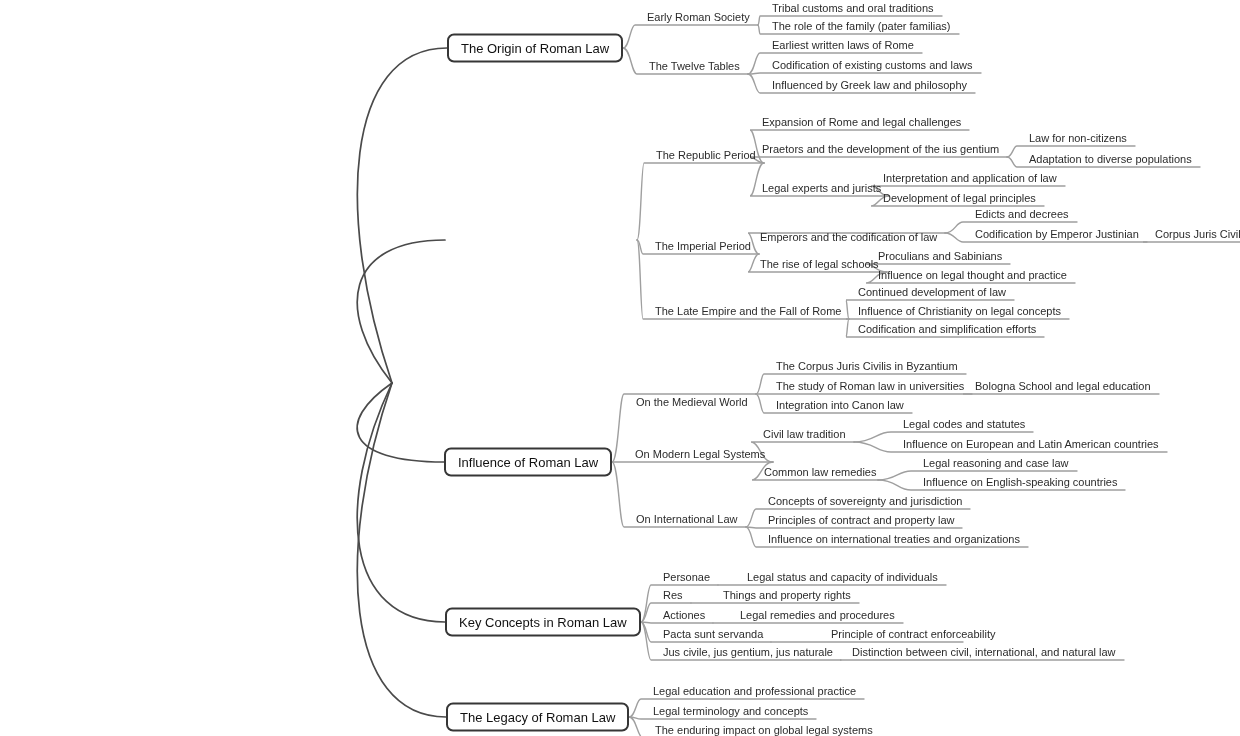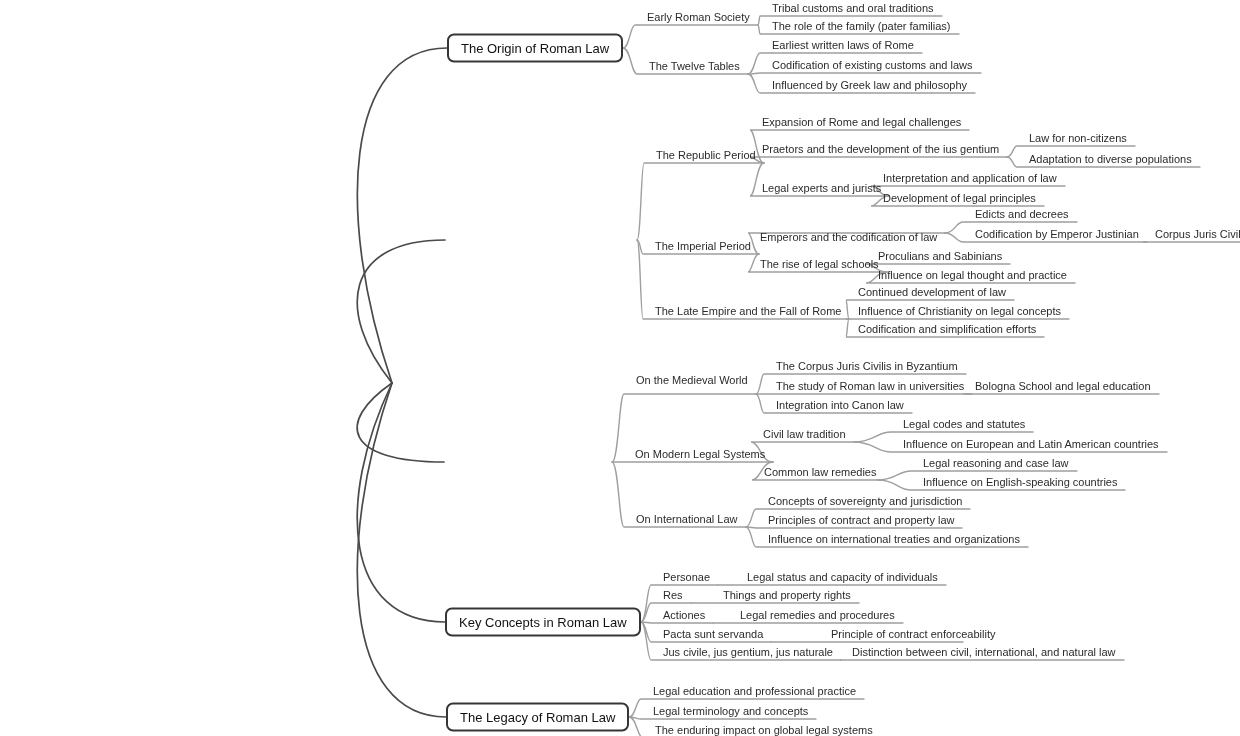--- a/index.html
+++ b/index.html
@@ -115,21 +115,22 @@
     <div class="label" style="left: 975px; top: 207px;">Edicts and decrees</div>
     <div class="label" style="left: 975px; top: 227px;">Codification by Emperor Justinian</div>
     <div class="label" style="left: 1155px; top: 227px;">Corpus Juris Civilis</div>
     <div class="label" style="left: 760px; top: 257px;">The rise of legal schools</div>
     <div class="label" style="left: 878px; top: 249px;">Proculians and Sabinians</div>
     <div class="label" style="left: 878px; top: 268px;">Influence on legal thought and practice</div>
     <div class="label" style="left: 655px; top: 304px;">The Late Empire and the Fall of Rome</div>
     <div class="label" style="left: 858px; top: 285px;">Continued development of law</div>
     <div class="label" style="left: 858px; top: 304px;">Influence of Christianity on legal concepts</div>
     <div class="label" style="left: 858px; top: 322px;">Codification and simplification efforts</div>
-    <div class="label" style="left: 636px; top: 373px;">On the Medieval World</div>
+    <div class="topic" style="left: 444px; top: 462px; transform: translateY(-50%);">Influence of Roman Law</div>
+    <div class="label" style="left: 636px; top: 395px;">On the Medieval World</div>
     <div class="label" style="left: 776px; top: 359px;">The Corpus Juris Civilis in Byzantium</div>
     <div class="label" style="left: 776px; top: 379px;">The study of Roman law in universities</div>
     <div class="label" style="left: 975px; top: 379px;">Bologna School and legal education</div>
     <div class="label" style="left: 776px; top: 398px;">Integration into Canon law</div>
     <div class="label" style="left: 635px; top: 447px;">On Modern Legal Systems</div>
     <div class="label" style="left: 763px; top: 427px;">Civil law tradition</div>
     <div class="label" style="left: 903px; top: 417px;">Legal codes and statutes</div>
     <div class="label" style="left: 903px; top: 437px;">Influence on European and Latin American countries</div>
     <div class="label" style="left: 764px; top: 465px;">Common law remedies</div>
     <div class="label" style="left: 923px; top: 456px;">Legal reasoning and case law</div>

